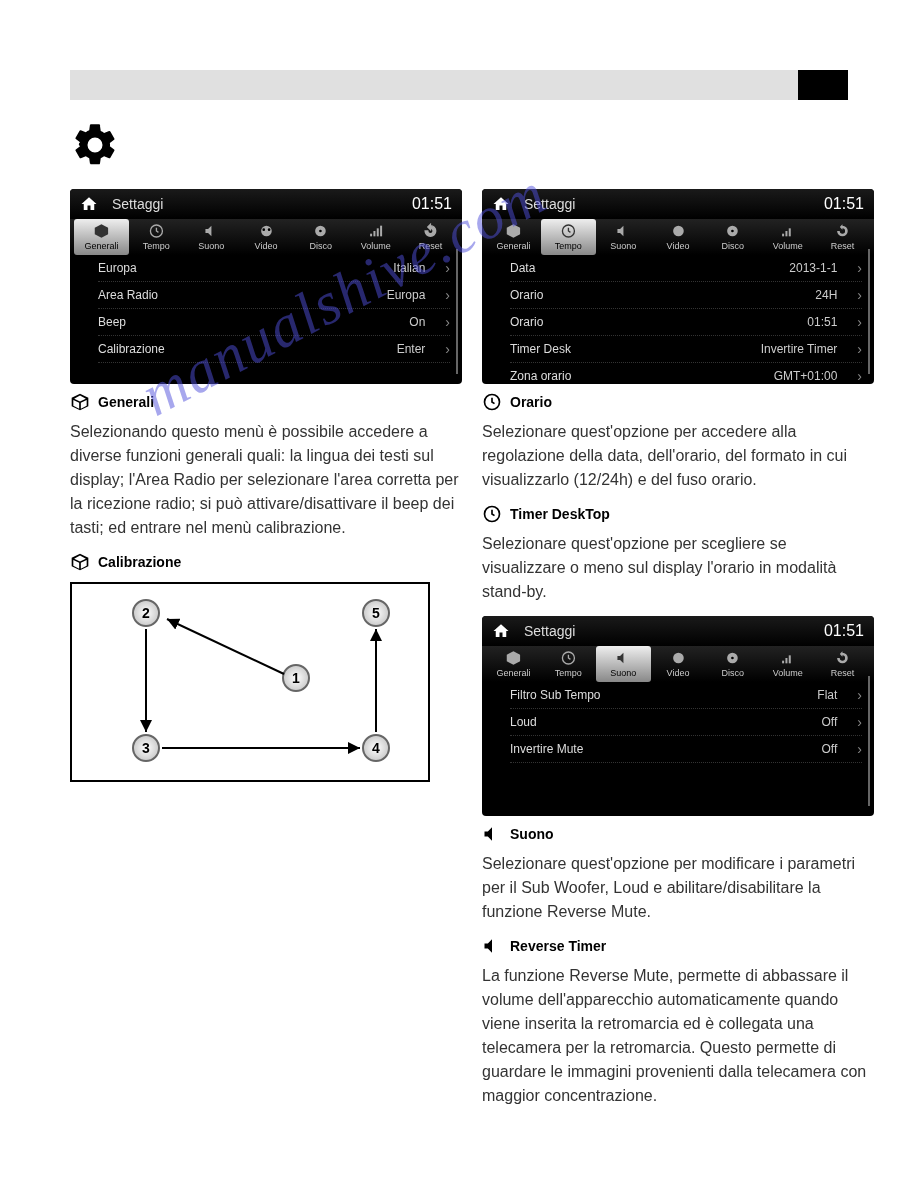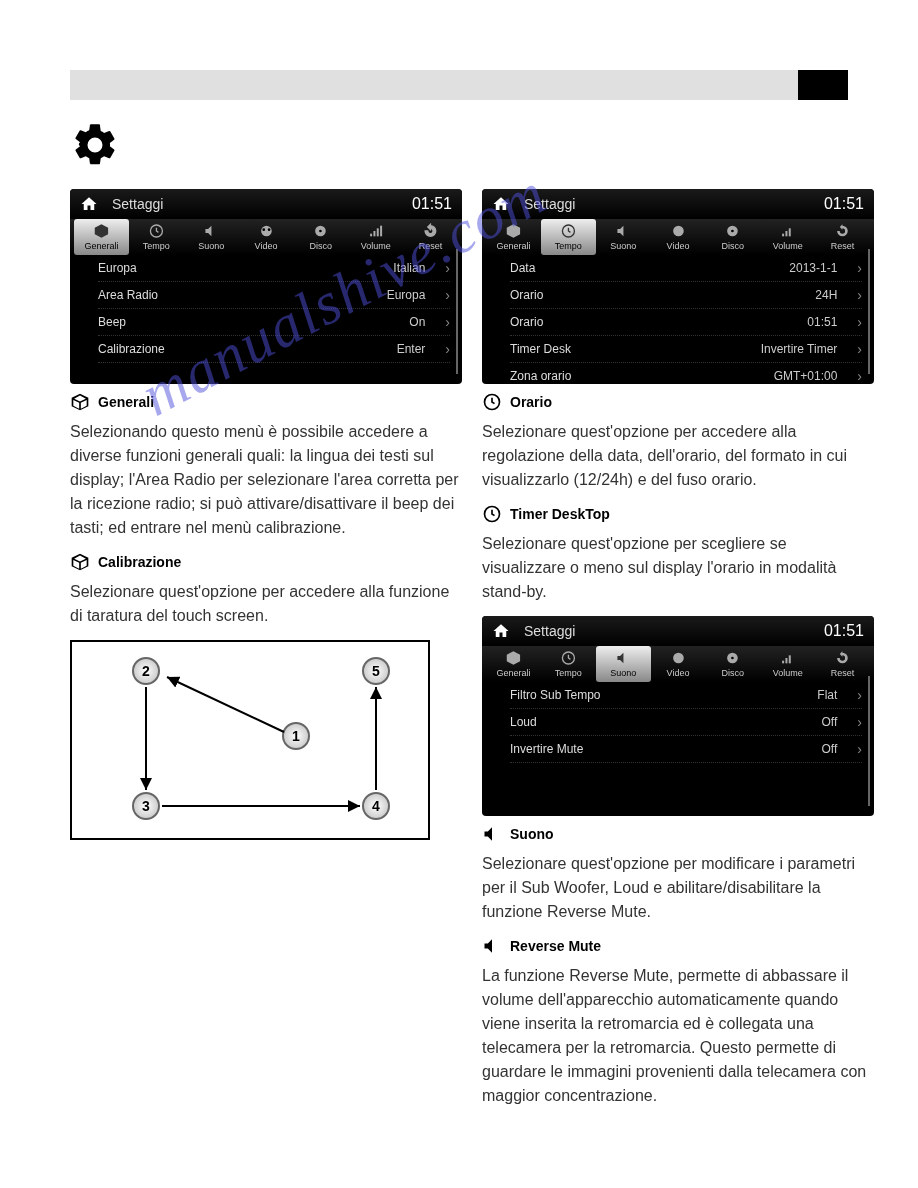--- a/index.html
+++ b/index.html
@@ -121,21 +121,20 @@
         <span>Generali</span>
       </div>
       <p class="body-text">Selezionando questo menù è possibile accedere a diverse funzioni generali quali: la lingua dei testi sul display; l'Area Radio per selezionare l'area corretta per la ricezione radio; si può attivare/disattivare il beep dei tasti; ed entrare nel menù calibrazione.</p>
 
       <div class="section-heading">
         <svg class="mini-icon" viewBox="0 0 24 24" fill="#000">
             <path d="M12 2L2 7v10l10 5 10-5V7L12 2zm0 2.3L19 8l-7 3.5L5 8l7-3.7zM4 9.5l7 3.5v7L4 16.5v-7zm16 0v7l-7 3.5v-7l7-3.5z"></path>
           </svg>
         <span>Calibrazione</span>
       </div>
-      <p class="body-text">Selezionare quest'opzione per accedere alla funzione di taratura del touch screen.</p>
 
       <div class="calib-box">
         <div class="calib-point" style="left: 210px; top: 80px;">1</div>
         <div class="calib-point" style="left: 60px; top: 15px;">2</div>
         <div class="calib-point" style="left: 60px; top: 150px;">3</div>
         <div class="calib-point" style="left: 290px; top: 150px;">4</div>
         <div class="calib-point" style="left: 290px; top: 15px;">5</div>
         <svg class="arrow" style="left:0;top:0;width:360px;height:200px;pointer-events:none;">
           <defs>
               <marker id="ah" markerWidth="8" markerHeight="8" refX="6" refY="3" orient="auto">
@@ -295,18 +294,18 @@
             <path d="M3 9v6h4l5 5V4L7 9H3z"></path>
           </svg>
         <span>Suono</span>
       </div>
       <p class="body-text">Selezionare quest'opzione per modificare i parametri per il Sub Woofer, Loud e abilitare/disabilitare la funzione Reverse Mute.</p>
 
       <div class="section-heading">
         <svg class="mini-icon" viewBox="0 0 24 24" fill="#000">
             <path d="M3 9v6h4l5 5V4L7 9H3z"></path>
           </svg>
-        <span>Reverse Mute</span>
+        <span>Reverse Timer</span>
       </div>
       <p class="body-text">La funzione Reverse Mute, permette di abbassare il volume dell'apparecchio automaticamente quando viene inserita la retromarcia ed è collegata una telecamera per la retromarcia. Questo permette di guardare le immagini provenienti dalla telecamera con maggior concentrazione.</p>
     </div>
   </div>
 </div>
 
 </body></html>

